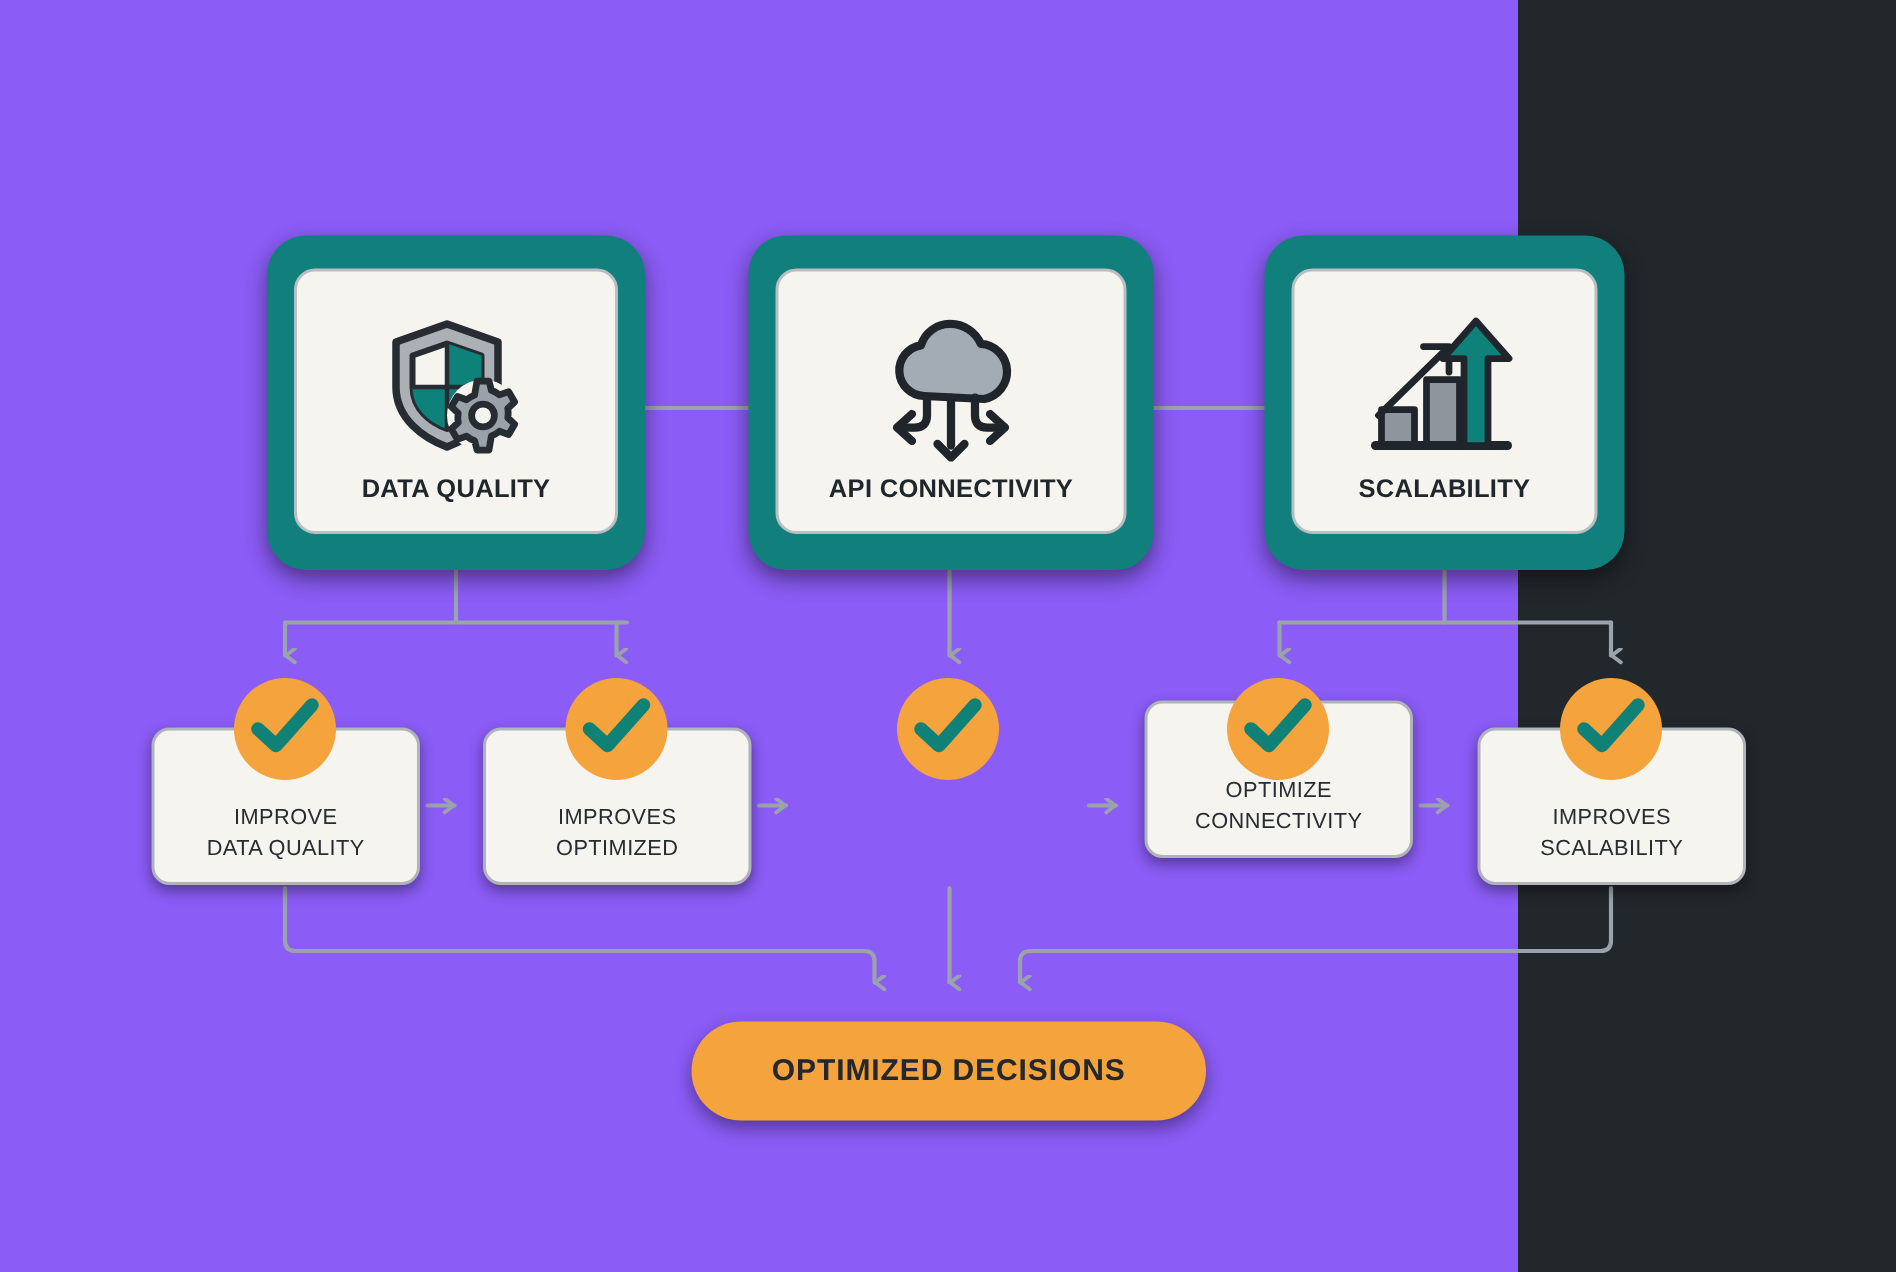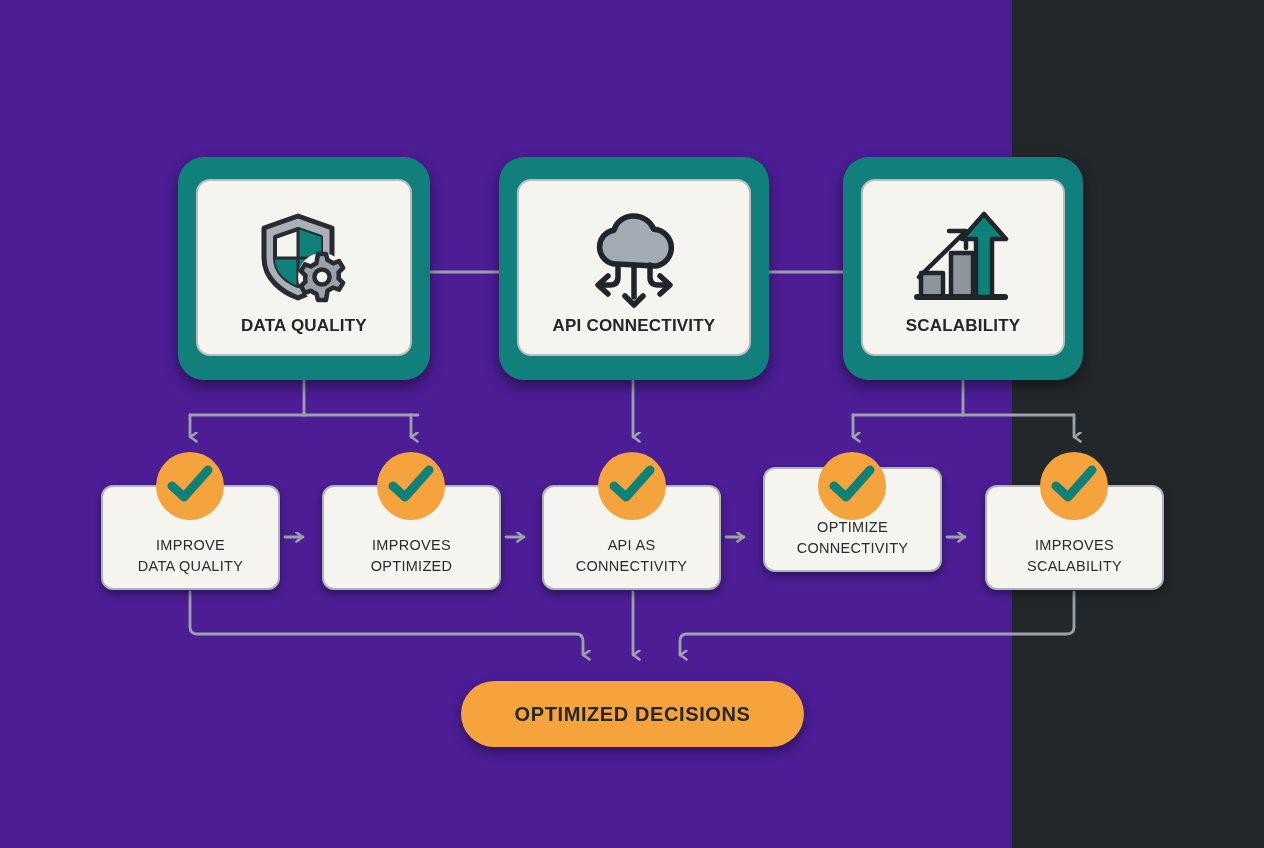--- a/index.html
+++ b/index.html
@@ -8,21 +8,21 @@
     width: 1264px;
     height: 848px;
     background: #22272c;
     font-family: "Liberation Sans", sans-serif;
     overflow: hidden;
   }
   #stage {
     position: relative;
     width: 1012px;
     height: 848px;
-    background: #4c1d95;
+    background: #8b5cf6;
   }
   #wires {
     position: absolute;
     left: 0; top: 0;
     width: 1264px;
     height: 848px;
     pointer-events: none;
   }
 
   
@@ -258,26 +258,20 @@
       <span>IMPROVES</span><br>
       <span>OPTIMIZED</span>
     </div>
   </div>
   <div class="badge" id="badge-1">
     <svg width="48" height="40" viewBox="0 0 48 40">
       <path d="M6,20 L18,31 L42,4" fill="none" stroke="#0f8176" stroke-width="9" stroke-linecap="round" stroke-linejoin="round"></path>
     </svg>
   </div>
 
-  <div class="benefit" id="benefit-2">
-    <div class="benefit-label">
-      <span>API AS</span><br>
-      <span>CONNECTIVITY</span>
-    </div>
-  </div>
   <div class="badge" id="badge-2">
     <svg width="48" height="40" viewBox="0 0 48 40">
       <path d="M6,20 L18,31 L42,4" fill="none" stroke="#0f8176" stroke-width="9" stroke-linecap="round" stroke-linejoin="round"></path>
     </svg>
   </div>
 
   <div class="benefit" id="benefit-3">
     <div class="benefit-label">
       <span>OPTIMIZE</span><br>
       <span>CONNECTIVITY</span>

